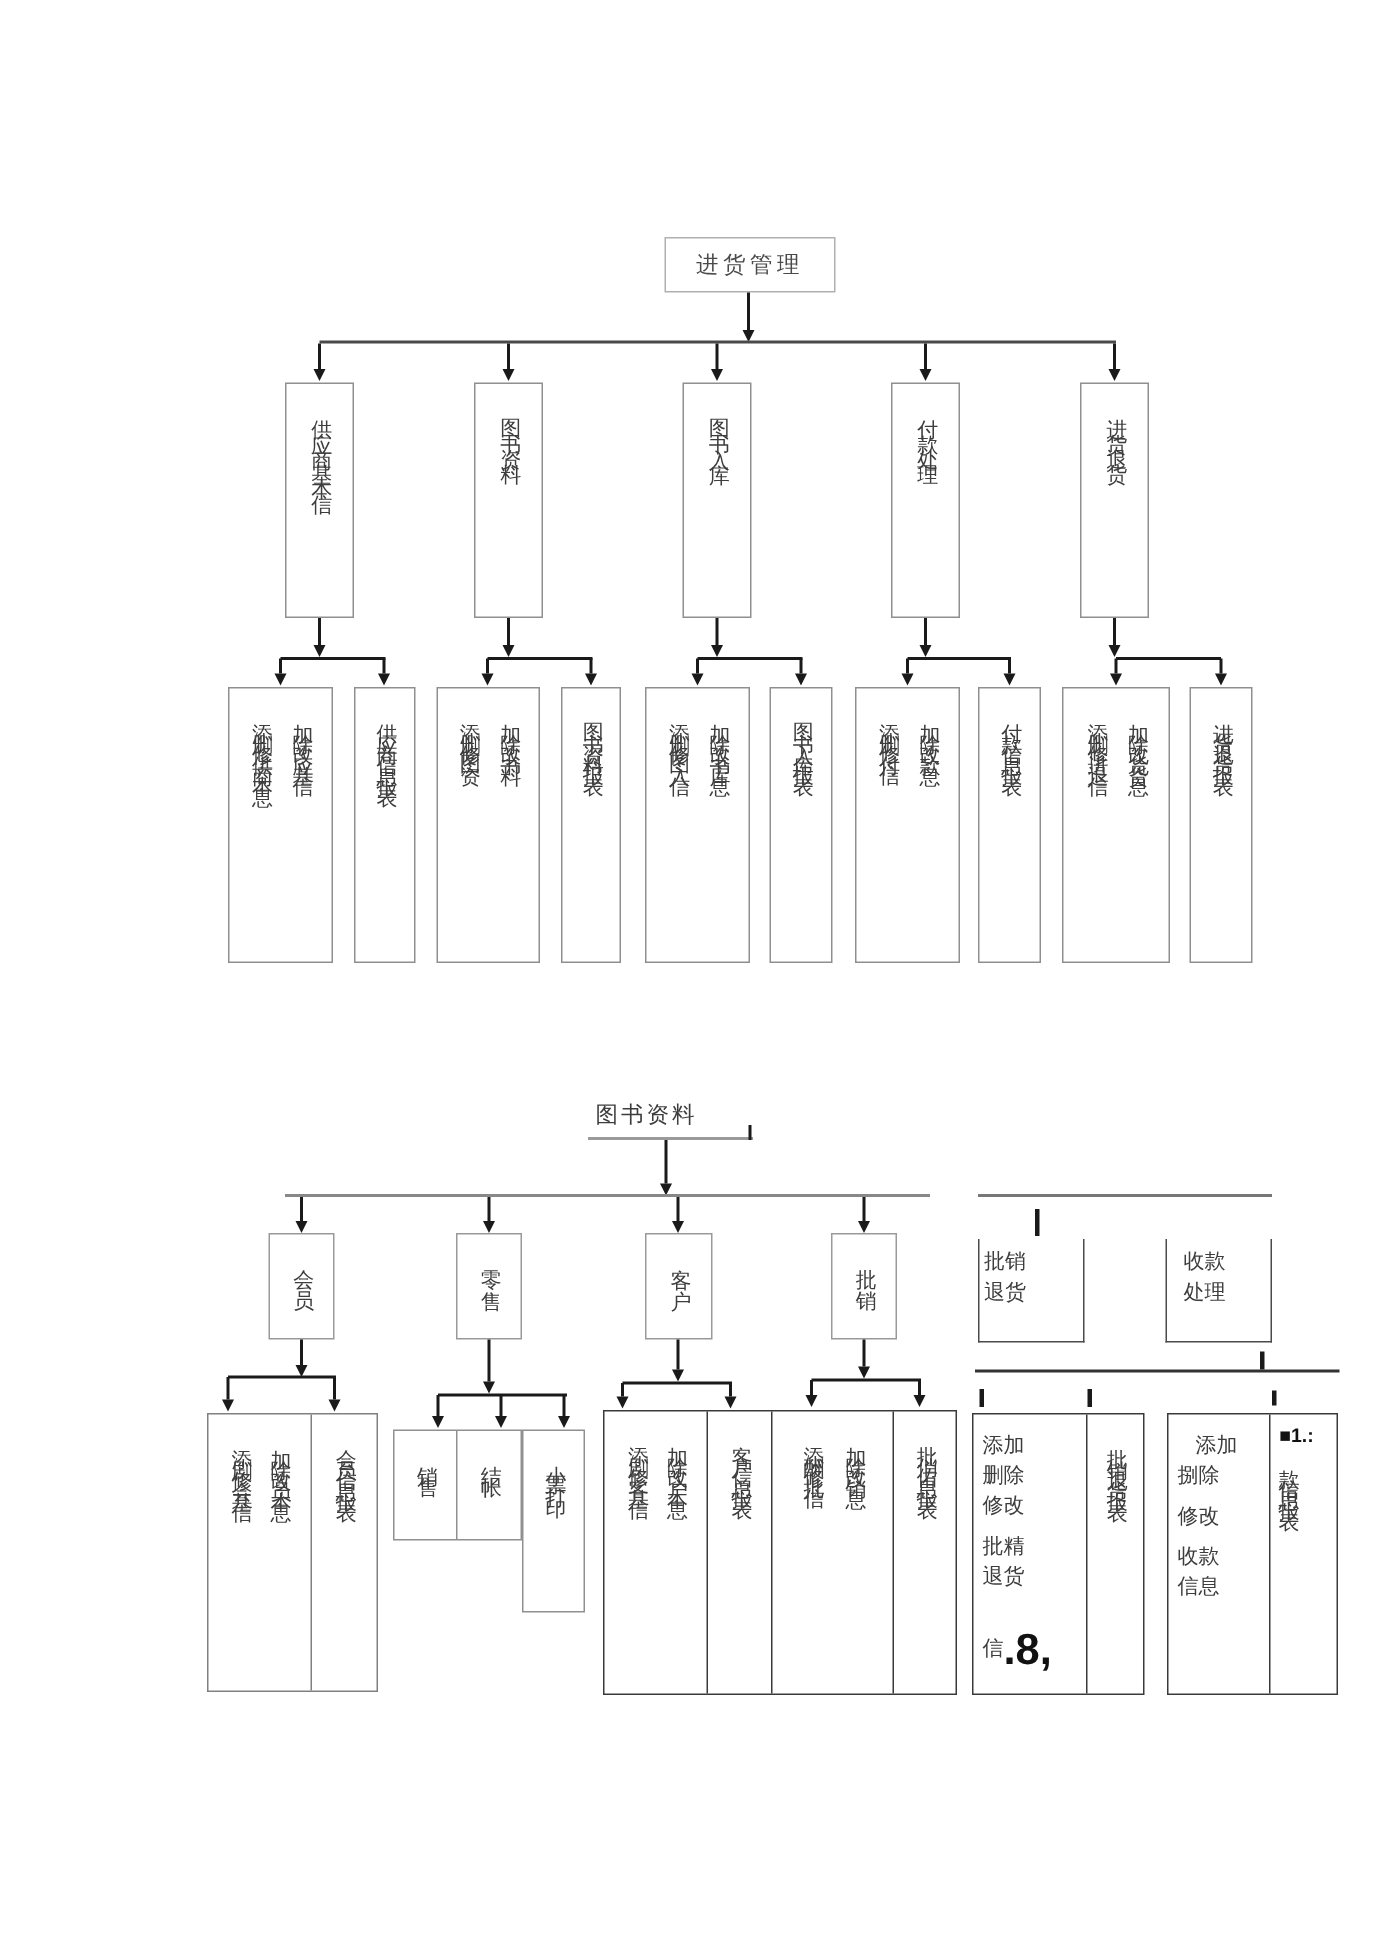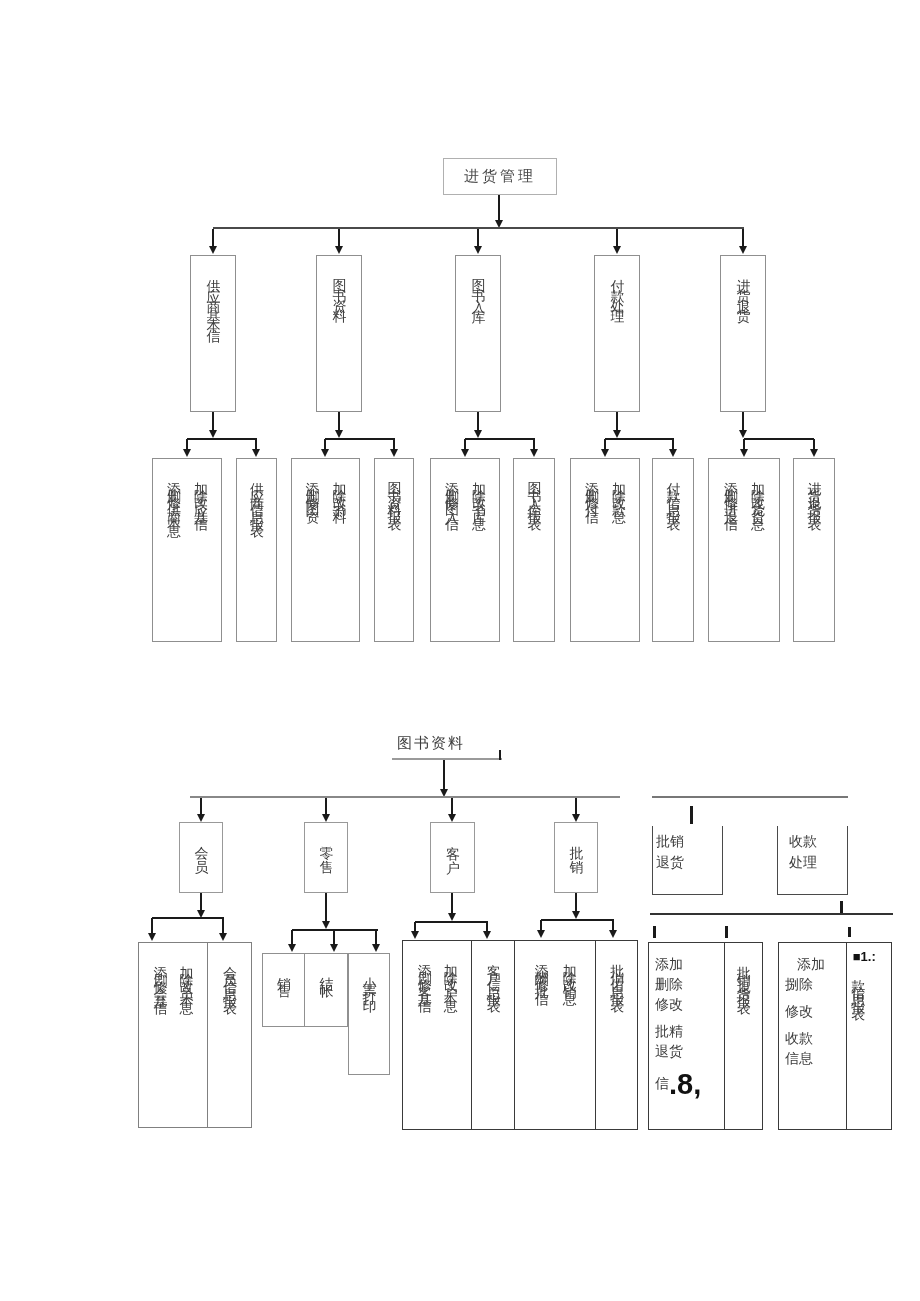--- a/index.html
+++ b/index.html
@@ -258,21 +258,21 @@
   </div>
 
   <div class="box dark" style="left:648px;top:942px;width:115px;height:188px">
     <div class="secwrap">
       <div class="sec div" style="width:77px;border-right-color:#3a3a3a;padding-top:12px">
         <div class="hrow">添加</div>
         <div class="hrow">删除</div>
         <div class="hrow">修改</div>
         <div class="hrow gap">批精</div>
         <div class="hrow">退货</div>
-        <div class="hrow" style="margin-top:12px">
+        <div class="hrow" style="margin-top:28px">
           <span>信</span><span class="big8">.8,</span>
         </div>
       </div>
       <div class="sec center" style="width:38px">
         <span class="vt">批销退货报表</span>
       </div>
     </div>
   </div>
 
   <div class="box dark" style="left:778px;top:942px;width:114px;height:188px">

